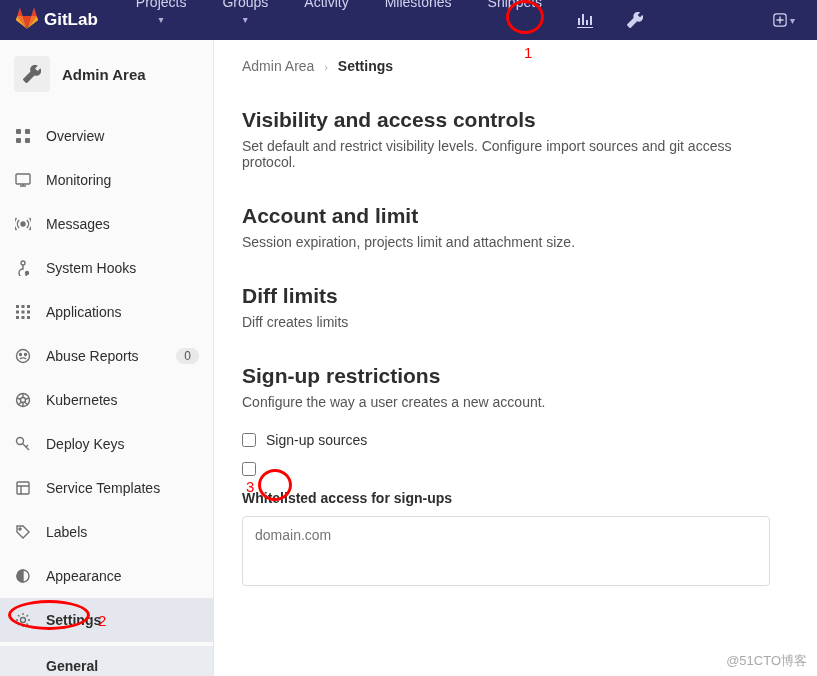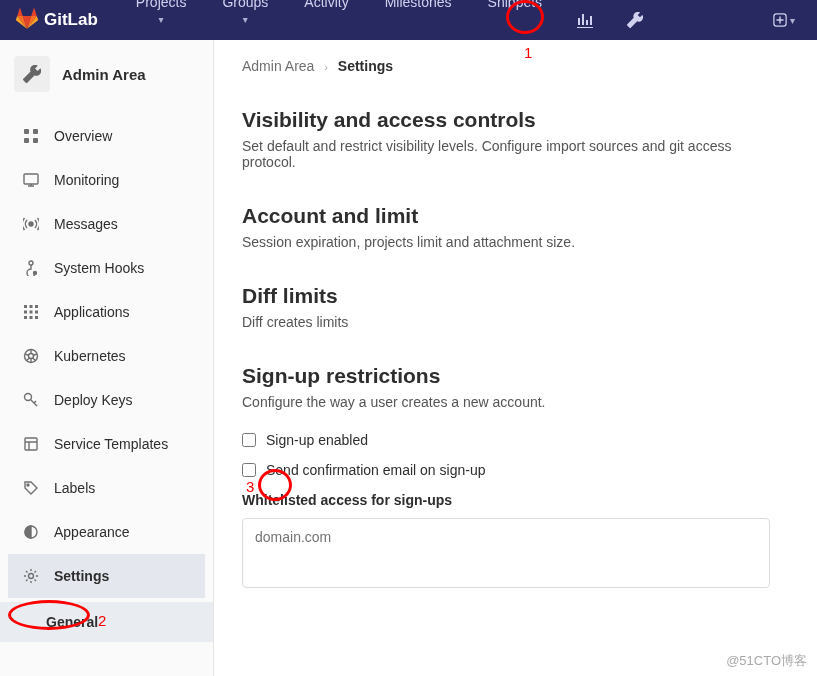--- a/index.html
+++ b/index.html
@@ -13,21 +13,21 @@
   .header-icon { width:34px; height:40px; display:flex; align-items:center; justify-content:center; cursor:pointer; color:#d1d1f0;}
   .spacer{flex:1;}
   
   .shell{display:flex; height:636px;}
   .sidebar{width:214px; border-right:1px solid #e5e5e5; background:#fafafa; display:flex; flex-direction:column;}
   .content{flex:1; padding:18px 28px 0 28px; overflow:hidden;}
   
   .sb-header{display:flex; align-items:center; gap:12px; padding:16px 14px 18px 14px;}
   .sb-header-icon{width:36px;height:36px;border-radius:4px;background:#eee;color:#666;display:flex;align-items:center;justify-content:center;}
   .sb-title{font-weight:600; font-size:15px; color:#2e2e2e;}
-  .sb-list{list-style:none; padding:4px 8px;}
+  .sb-list{list-style:none; padding:4px 0;}
   .sb-item{display:flex; align-items:center; gap:14px; padding:0 14px; height:44px; color:#2e2e2e; cursor:pointer; font-size:14px; position:relative;}
   .sb-item.active{background:#e4e7ed; font-weight:600;}
   .sb-icon{width:18px; color:#707070; display:flex; align-items:center; justify-content:center;}
   .sb-badge{position:absolute; right:14px; background:#e9e9e9; color:#555; border-radius:10px; font-size:12px; padding:1px 8px;}
   .sb-sub{list-style:none;}
   .sb-sub-item{padding:0 14px 0 46px; height:40px; display:flex; align-items:center; background:#e9ecf1; font-size:14px; color:#2e2e2e; cursor:pointer; font-weight:600;}
   
   .crumbs{color:#707070; font-size:14px; margin-bottom:34px;}
   .crumbs .sep{margin:0 6px; color:#aaa; font-size:11px;}
   .crumbs .cur{color:#2e2e2e; font-weight:600;}
@@ -162,20 +162,32 @@
               <rect x="6.5" y="12" width="3" height="3"></rect>
               <rect x="12" y="12" width="3" height="3"></rect>
             </svg>
           </span>
           <span>Applications</span>
         </li>
       <li class="sb-item">
           <span class="sb-icon">
             <svg width="16" height="16" viewBox="0 0 16 16" fill="none" stroke="currentColor" stroke-width="1.4">
               <circle cx="8" cy="8" r="6.5"></circle>
+              <circle cx="5.5" cy="6.5" r="1" fill="currentColor"></circle>
+              <circle cx="10.5" cy="6.5" r="1" fill="currentColor"></circle>
+              <path d="M5 11c1-1.5 5-1.5 6 0"></path>
+            </svg>
+          </span>
+          <span>Abuse Reports</span>
+          <span class="sb-badge">0</span>
+        </li>
+      <li class="sb-item">
+          <span class="sb-icon">
+            <svg width="16" height="16" viewBox="0 0 16 16" fill="none" stroke="currentColor" stroke-width="1.4">
+              <circle cx="8" cy="8" r="6.5"></circle>
               <circle cx="8" cy="8" r="2.5"></circle>
               <path d="M8 1.5v4M8 10.5v4M2 6l4 1.5M14 6l-4 1.5M3 13l3.5-3M13 13l-3.5-3"></path>
             </svg>
           </span>
           <span>Kubernetes</span>
         </li>
       <li class="sb-item">
           <span class="sb-icon">
             <svg width="16" height="16" viewBox="0 0 16 16" fill="none" stroke="currentColor" stroke-width="1.4">
               <circle cx="5" cy="5" r="3.5"></circle>
@@ -246,25 +258,24 @@
     <div class="sect">
       <h2>Diff limits</h2>
       <p>Diff creates limits</p>
     </div>
     <div class="sect">
       <h2>Sign-up restrictions</h2>
       <p>Configure the way a user creates a new account.</p>
       <div style="height:14px"></div>
       <label class="chk-row">
         <input type="checkbox" style="">
-        <span>Sign-up enabled</span>
+        <span>Sign-up sources</span>
       </label>
       <label class="chk-row">
         <input type="checkbox" style="">
-        <span>Send confirmation email on sign-up</span>
       </label>
       <span class="field-label">Whitelisted access for sign-ups</span>
       <textarea class="whitelist" placeholder="domain.com" style=""></textarea>
     </div>
   </div>
 </div>
 
 <div class="anno" style="left:506px; top:0px; width:38px; height:34px;"></div>
 <div class="anno-label" style="left:524px; top:44px;">1</div>
 

